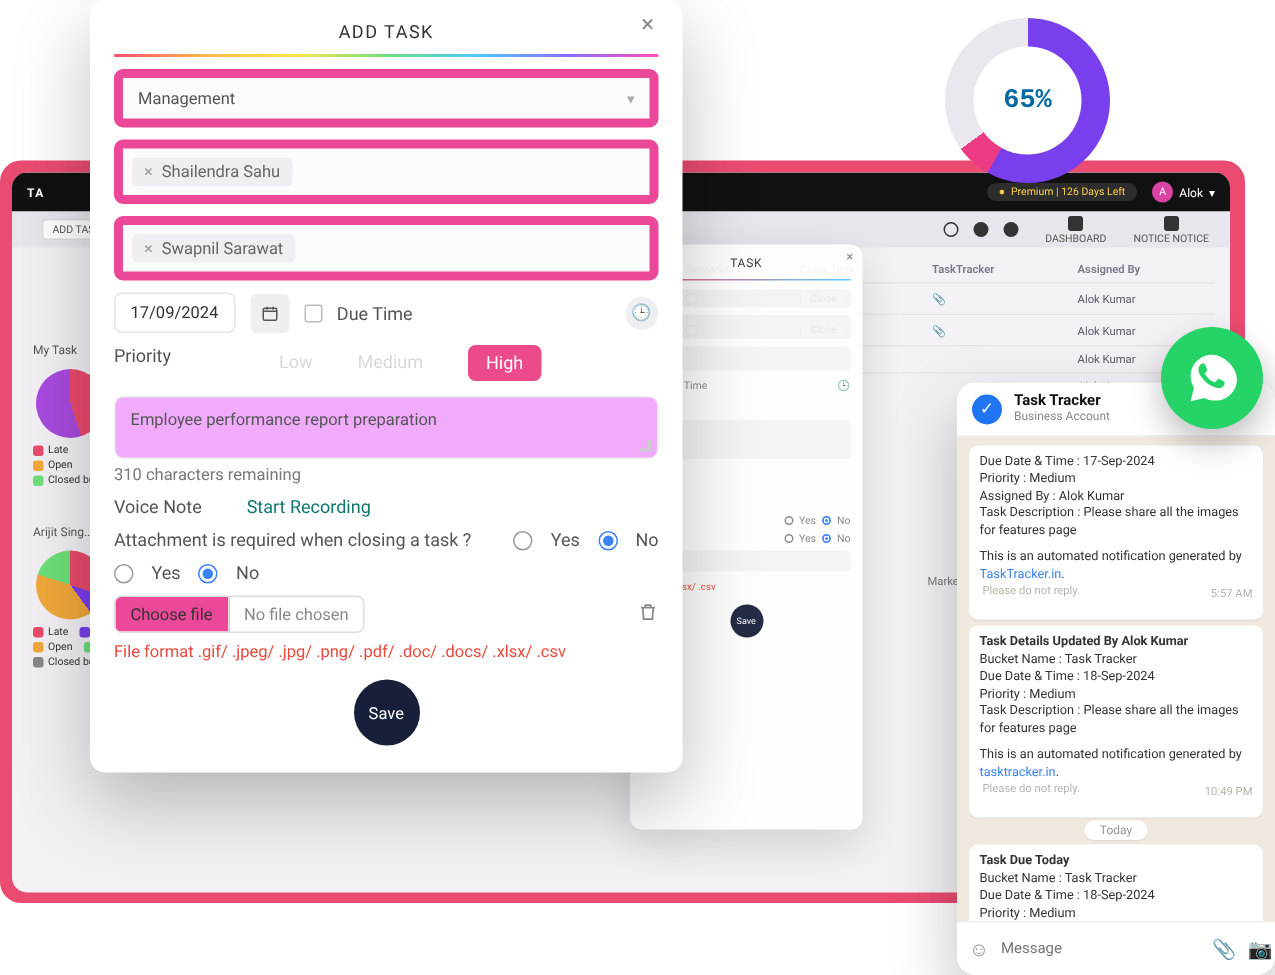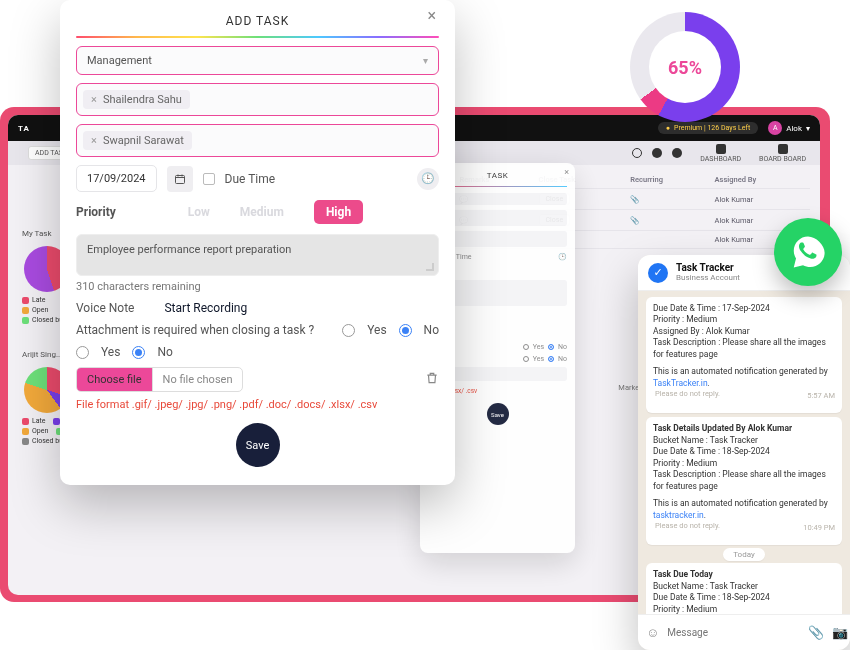--- a/index.html
+++ b/index.html
@@ -57,55 +57,55 @@
   .m2radio.on { border-color:#3b82f6; background:#3b82f6; box-shadow:inset 0 0 0 1px #fff;}
   .m2hint { color:#e8493a; font-size:6.5px; margin-top:6px; }
   .m2save { background:#181f3a; color:#fff; border-radius:50%; width:22px; height:22px; display:flex; align-items:center; justify-content:center; font-size:6px; margin:8px auto 0; cursor:pointer;}
 
   
   .modal { position: absolute; left: 60px; top: 0; width: 395px; background: #fff; border-radius: 10px; box-shadow: 0 20px 50px rgba(0,0,0,.25); z-index: 5; padding: 10px 16px 18px; }
   .modal-title { text-align: center; font-size: 12px; letter-spacing: 1px; color: #333; padding: 4px 0 8px; position: relative; }
   .modal-close { position: absolute; right: 2px; top: -4px; font-size: 16px; color: #888; cursor: pointer; }
   .rainbow { height: 2px; background: linear-gradient(90deg,#ff4d6d,#ffb84d,#ffe44d,#6de07a,#4dc9ff,#8a6dff,#ff4db8); border-radius:2px; margin-bottom:8px;}
 
-  .fld { background:#fbfbfc; border:1px solid #ec4899; border-radius:6px; padding:7px 10px; margin-bottom:8px; font-size:11px; color:#555; display:flex; align-items:center; justify-content:space-between; position:relative;}
+  .fld { background:#fbfbfc; border:6px solid #ec4899; border-radius:6px; padding:7px 10px; margin-bottom:8px; font-size:11px; color:#555; display:flex; align-items:center; justify-content:space-between; position:relative;}
   .chevron { color:#aaa; font-size:10px; }
   .chip { display:inline-flex; align-items:center; background:#f0eef3; border-radius:4px; padding:3px 8px; font-size:11px; color:#666; gap:4px; }
   .chip .x { color:#999; margin-right:2px; }
   .dt-row { display:flex; gap:10px; align-items:center; margin-bottom:8px;}
   .dt-box { flex:0 0 auto; background:#fff; border:1px solid #e5e5e8; border-radius:5px; padding:6px 10px; font-size:11px; display:flex; align-items:center; gap:10px; }
   .dt-icon { background:#efeef1; width:26px; height:26px; display:flex; align-items:center; justify-content:center; border-radius:4px; color:#555; }
   .checkbox { width:12px; height:12px; border:1px solid #bbb; border-radius:2px; }
   .clock { width:22px; height:22px; border-radius:50%; background:#efeef1; display:flex; align-items:center; justify-content:center; color:#555;}
 
-  .prio-row { display:flex; align-items:center; gap:30px; font-size:12px; color:#555; margin-bottom:10px;font-weight:bold;}
+  .prio-row { display:flex; gap:30px; font-size:12px; color:#555; margin-bottom:10px;}
   .prio-btn { font-size:12px; color:#d9d9de; cursor:pointer; padding:4px 0;}
   .prio-btn.active { background:#ec4b8b; color:#fff; padding:5px 12px; border-radius:5px; }
 
-  .textarea { background:#e5e5e5; border:1px solid #eee; border-radius:6px; padding:8px 10px; font-size:11px; color:#555; min-height:42px; resize:none; width:100%; margin-bottom:4px; position:relative;}
+  .textarea { background:#f0abfc; border:1px solid #eee; border-radius:6px; padding:8px 10px; font-size:11px; color:#555; min-height:42px; resize:none; width:100%; margin-bottom:4px; position:relative;}
   .resize-handle { position:absolute; right:4px; bottom:4px; width:8px; height:8px; border-right:2px solid #ccc; border-bottom:2px solid #ccc; }
 
   .counter { font-size:11px; color:#777; margin-bottom:8px; }
   .voice-row, .opt-row, .rec-row { display:flex; align-items:center; gap:12px; font-size:12px; color:#555; margin:8px 0;}
-  .placeholder { color:#0f172a; }
+  .placeholder { color:#0f766e; }
   .radio { width:13px; height:13px; border:1.5px solid #999; border-radius:50%; display:inline-flex; align-items:center; justify-content:center; cursor:pointer;}
   .radio.checked { border-color:#3b82f6; }
   .radio.checked::after { content:""; width:7px; height:7px; background:#3b82f6; border-radius:50%; }
   .file-row { display:flex; align-items:center; gap:10px; }
   .file-box { border:1px solid #ddd; border-radius:5px; display:inline-flex; align-items:center; overflow:hidden; }
   .file-btn { background:#ec4899; padding:5px 10px; font-size:11px; border-right:1px solid #ddd; cursor:pointer;}
   .file-txt { padding:5px 10px; font-size:11px; color:#888; }
   .trash { color:#888; font-size:13px; cursor:pointer; margin-left:auto;}
   .hint { color:#e8493a; font-size:11px; margin-top:6px; }
   .save { background:#181f3a; color:#fff; width:44px; height:44px; border-radius:50%; display:flex; align-items:center; justify-content:center; font-size:11px; margin:12px auto 0; cursor:pointer;}
 
   
   .gauge { position: absolute; right: 110px; top: 12px; width: 110px; height: 110px; z-index: 4; }
   .donut { width:110px; height:110px; border-radius:50%; background: conic-gradient(#7a3fed 0 58%, #ec3a84 58% 65%, #eae8ee 65% 100%); display:flex; align-items:center; justify-content:center; }
-  .donut-hole { width:72px; height:72px; border-radius:50%; background:#fff; display:flex; align-items:center; justify-content:center; color:#ec4899; font-weight:700; font-size:18px; }
+  .donut-hole { width:72px; height:72px; border-radius:50%; background:#fff; display:flex; align-items:center; justify-content:center; color:#0369a1; font-weight:700; font-size:18px;font-family:Liberation Mono, monospace; }
 
   
   .wa-card { position: absolute; right: 0; top: 255px; width: 212px; height: 395px; background: #efe9e0; border-radius: 12px; box-shadow: 0 20px 44px rgba(0,0,0,.25); z-index: 6; overflow:hidden; font-size:9px; }
   .wa-head { background:#fff; height:36px; display:flex; align-items:center; gap:8px; padding:0 10px; border-bottom:1px solid #eee;}
   .wa-avatar { width:20px; height:20px; border-radius:50%; background:#2075f4; display:flex; align-items:center; justify-content:center; color:#fff; font-size:11px;}
   .wa-name { font-weight:700; font-size:10px; color:#111; line-height:1; }
   .wa-sub { font-size:8px; color:#888; }
   .wa-body { padding:6px 8px 0; height:408px; overflow:hidden; }
   .wa-msg { background:#fff; border-radius:6px; padding:6px 7px; font-size:8.5px; color:#333; line-height:1.35; margin-bottom:4px; position:relative; box-shadow:0 1px 1px rgba(0,0,0,.05);}
   .wa-msg b { font-weight:700; }
@@ -156,33 +156,33 @@
       <span class="mini-icon" style="background:none; border:1px solid #333;"></span>
       <span class="mini-icon"></span>
       <span class="mini-icon"></span>
     </div>
     <div class="tab">
         <span class="icon"></span>
         <span>DASHBOARD</span>
       </div>
     <div class="tab">
         <span class="icon"></span>
-        <span>BOARD BOARD</span>
+        <span>NOTICE NOTICE</span>
       </div>
   </div>
 
   <div class="dash-body">
 
     <table class="table" style="position:absolute; right:10px; top:6px; width:420px;">
       <thead>
           <tr>
         <th>Status</th>
         <th>Remarks</th>
         <th>Close Task</th>
-        <th>Recurring</th>
+        <th>TaskTracker</th>
         <th>Assigned By</th>
       </tr>
         </thead>
       <tbody>
         <tr>
             <td><span class="status-open">Open</span></td>
             <td>💬</td>
             <td><button class="close-btn-sm">Close</button></td>
             <td>📎</td>
             <td>Alok Kumar</td>

